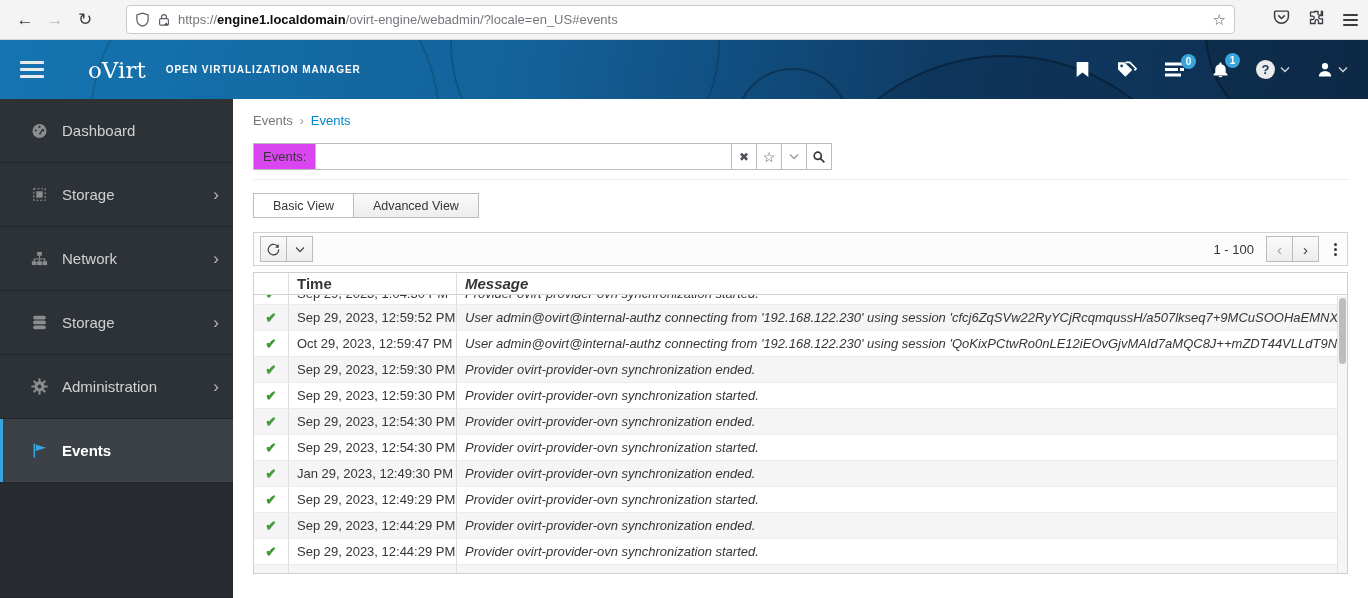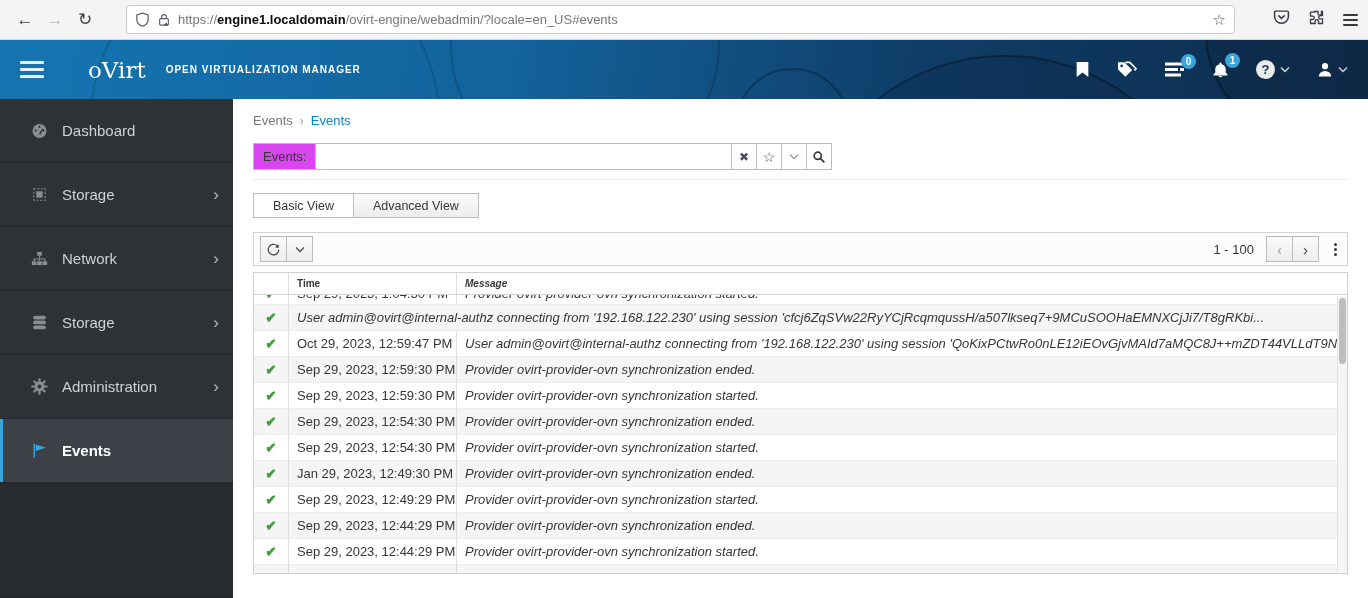--- a/index.html
+++ b/index.html
@@ -61,21 +61,21 @@
   .tbtn { width:27px; height:26px; border:1px solid #bbb; background:linear-gradient(#fafafa,#ededed); display:flex; align-items:center; justify-content:center; cursor:pointer; }
   .tbtn + .tbtn { margin-left:-1px; }
   .range { margin-left:auto; font-size:13px; color:#363636; margin-right:12px; }
   .pg-prev { color:#9a9da0; font-size:15px; }
   .pg-next { color:#363636; font-size:15px; }
   .kebab { margin-left:11px; display:flex; flex-direction:column; gap:2px; cursor:pointer; padding:4px; }
   .kebab span { width:3px; height:3px; background:#363636; border-radius:50%; }
 
   
   .gridtable { margin-top:6px; border:1px solid #cfcfcf; position:relative; }
-  .thead { display:flex; height:22px; background:#fff; border-bottom:1px solid #d2d2d2; font-size:10px; font-weight:bold; color:#363636; }
+  .thead { display:flex; height:22px; background:#fff; border-bottom:1px solid #d2d2d2; font-size:15px; font-weight:bold; color:#363636; }
   .c-icon { width:35px; flex-shrink:0; border-right:1px solid #dedede; display:flex; align-items:center; justify-content:center; }
   .c-time { width:168px; flex-shrink:0; border-right:1px solid #dedede; padding:0 8px; display:flex; align-items:center; white-space:nowrap; overflow:hidden; }
   .c-msg { flex:1; padding:0 8px; display:flex; align-items:center; white-space:nowrap; overflow:hidden; min-width:0;font-style:italic; }
   .c-scroll { width:10px; flex-shrink:0; }
   .trow { display:flex; height:26px; font-size:13px; color:#363636; border-bottom:1px solid #ededed; background:#fff; }
   .trows .trow:nth-child(odd) { background:#f5f5f5; }
   .clipwrap { height:10px; overflow:hidden; border-bottom:1px solid #ededed; }
   .clipwrap .trow { margin-top:-15px; border-bottom:none; }
   .partialrow { height:8px; background:#f5f5f5; display:flex; }
   .check { color:#3f9c35; font-size:13px; font-weight:bold; text-shadow:0 1px 0 rgba(0,0,0,0.25); }
@@ -350,20 +350,21 @@
           <div class="c-msg">Provider ovirt-provider-ovn synchronization started.</div>
           <div class="c-scroll"></div>
         </div>
       </div>
 
       <div class="trows">
   <div class="trow">
     <div class="c-icon">
               <span class="check">✔</span>
             </div>
+    <div class="c-time">Sep 29, 2023, 12:59:52 PM</div>
     <div class="c-msg">User admin@ovirt@internal-authz connecting from '192.168.122.230' using session 'cfcj6ZqSVw22RyYCjRcqmqussH/a507lkseq7+9MCuSOOHaEMNXCjJi7/T8gRKbi...</div>
     <div class="c-scroll"></div>
   </div>
 
   <div class="trow">
     <div class="c-icon">
               <span class="check">✔</span>
             </div>
     <div class="c-time">Oct 29, 2023, 12:59:47 PM</div>
     <div class="c-msg">User admin@ovirt@internal-authz connecting from '192.168.122.230' using session 'QoKixPCtwRo0nLE12iEOvGjvMAId7aMQC8J++mZDT44VLLdT9N+6xAdxNPDlb...</div>

